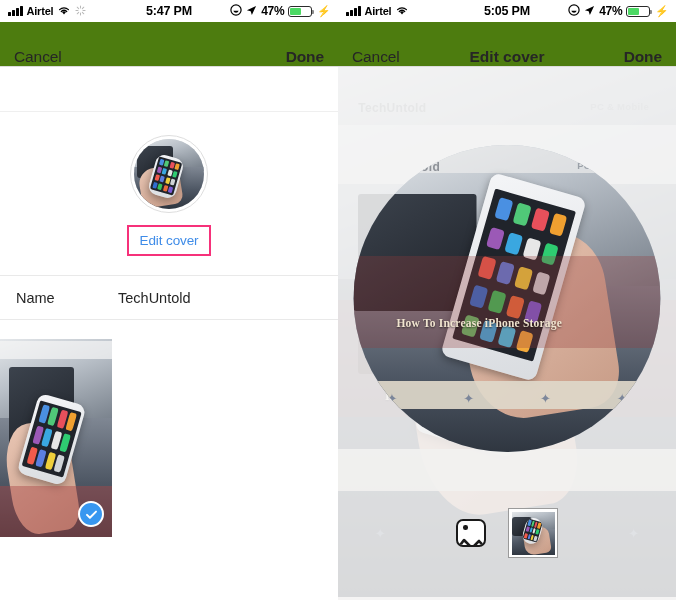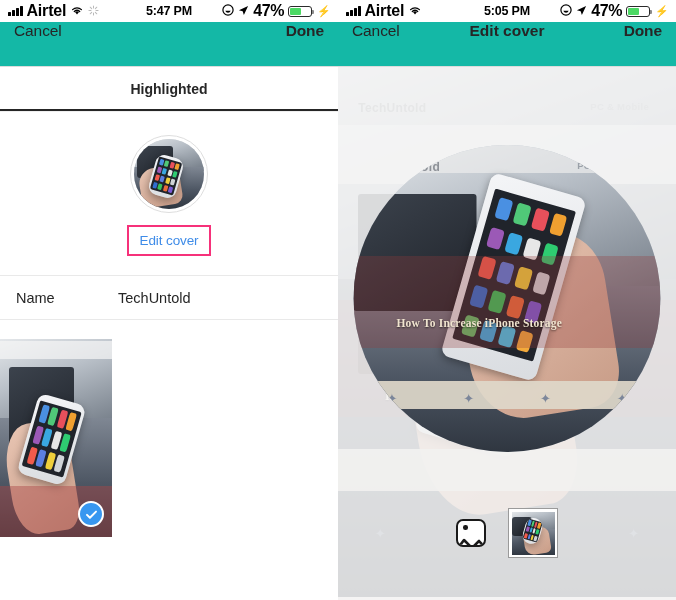--- a/index.html
+++ b/index.html
@@ -26,37 +26,37 @@
     position: absolute; left: 0; right: 0; text-align: center;
     font-size: 12.5px; font-weight: bold; color: #000; letter-spacing: -0.2px;
     pointer-events: none;
   }
   .signal { display: flex; align-items: flex-end; gap: 1.5px; height: 10px; }
   .signal i { width: 2.5px; background: #000; border-radius: 0.5px; display: block; }
   .signal i:nth-child(1) { height: 4px; }
   .signal i:nth-child(2) { height: 6px; }
   .signal i:nth-child(3) { height: 8px; }
   .signal i:nth-child(4) { height: 10px; }
-  .carrier { font-size: 16px; font-weight: bold; color: #000; letter-spacing: -0.2px; }
-  .pct { font-size: 16px; font-weight: bold; color: #000; letter-spacing: -0.3px; }
+  .carrier { font-size: 11px; font-weight: bold; color: #000; letter-spacing: -0.2px; }
+  .pct { font-size: 12px; font-weight: bold; color: #000; letter-spacing: -0.3px; }
   .batt {
     width: 24px; height: 11px; border: 1.3px solid #2b2b2b;
     border-radius: 3px; padding: 1px; position: relative;
   }
   .batt::after {
     content: ""; position: absolute; right: -3.2px; top: 3px;
     width: 2px; height: 4px; background: #8a8a8a; border-radius: 0 1px 1px 0;
   }
   .batt span { display: block; height: 100%; width: 52%; background: #4cd964; border-radius: 1px; }
   .bolt { font-size: 11px; color: #000; line-height: 1; margin-left: 1px; }
 
   
   .navbar {
-    height: 44px; display: flex; align-items: flex-start;
-    padding: 0 14px; position: relative; background: #14b8a6;
+    height: 44px; display: flex; align-items: flex-end;
+    padding: 0 14px; position: relative; background: #4d7c0f;
   }
   .nav-btn { font-size: 15.5px; color: #262626; letter-spacing: -0.1px; cursor: pointer; }
   .nav-title {
     position: absolute; left: 0; right: 0; text-align: center;
     font-size: 15.5px; font-weight: bold; color: #262626; pointer-events: none;
   }
   .nav-right { margin-left: auto; font-weight: bold; }
   .hairline { height: 1px; background: #dcdcdc; }
 
   
@@ -269,23 +269,20 @@
       </div>
     </div>
 
     <div class="navbar">
       <span class="nav-btn">Cancel</span>
       <span class="nav-btn nav-right">Done</span>
     </div>
     <div class="hairline"></div>
 
     <div class="tabs">
-      <div class="tab active">
-        <span>Highlighted</span>
-      </div>
     </div>
     <div class="tabs-rule"></div>
 
     <div class="cover-area">
       <div class="avatar">
         <div class="avatar-img">
           <div class="photo">
             <div class="sky"></div>
               <div class="desk"></div>
             <div class="monitor"></div>

